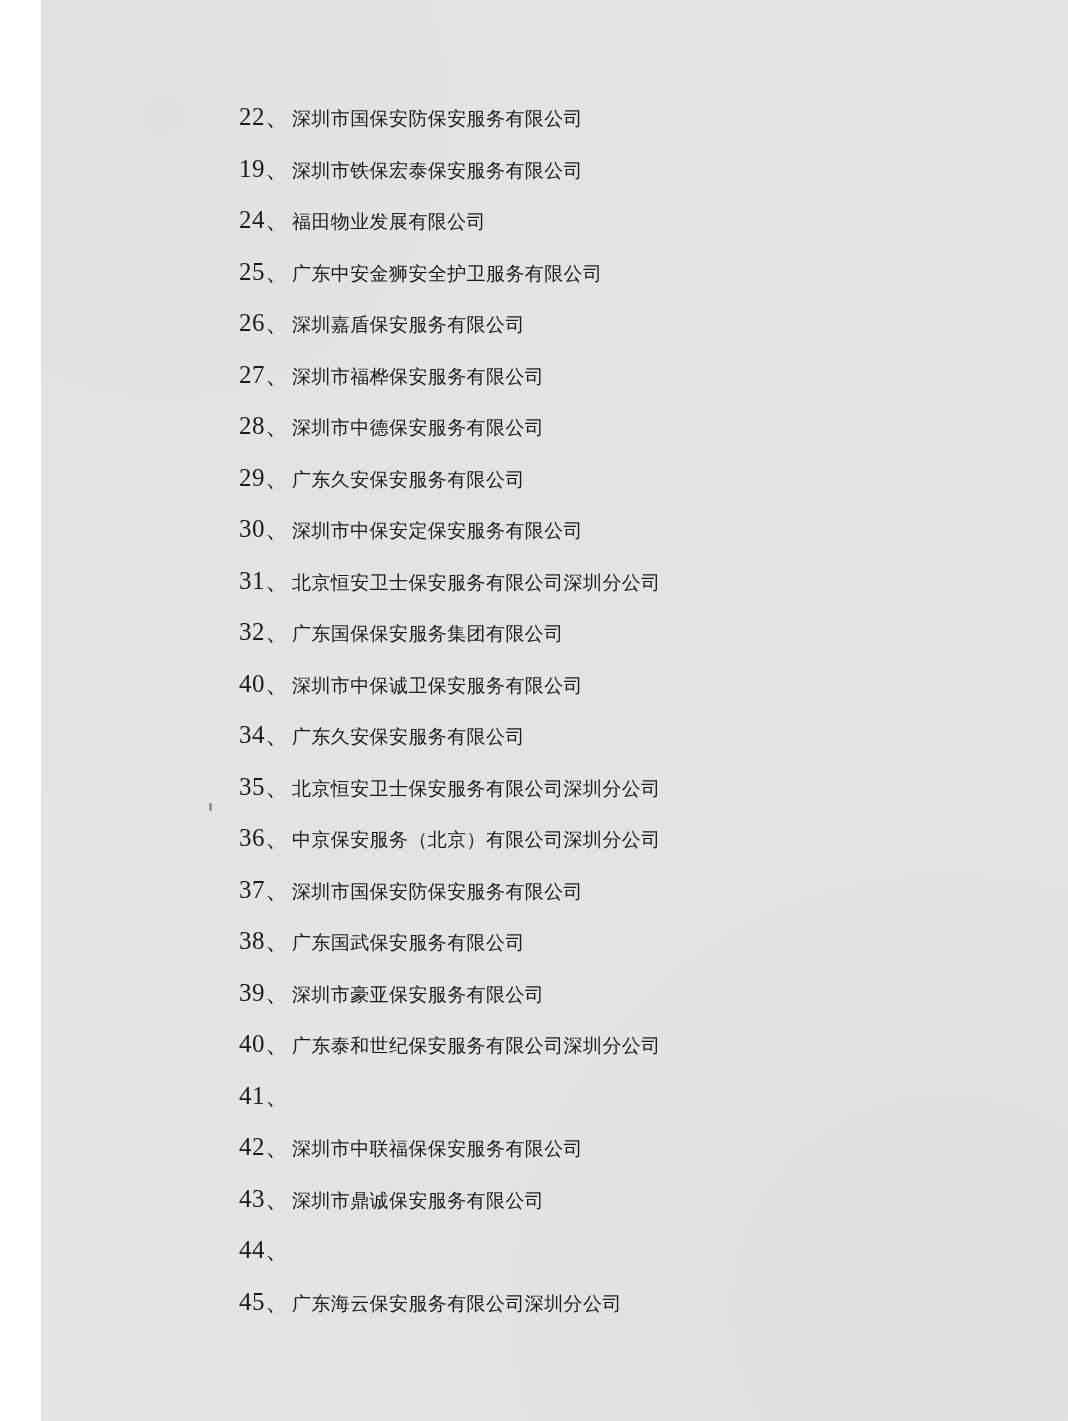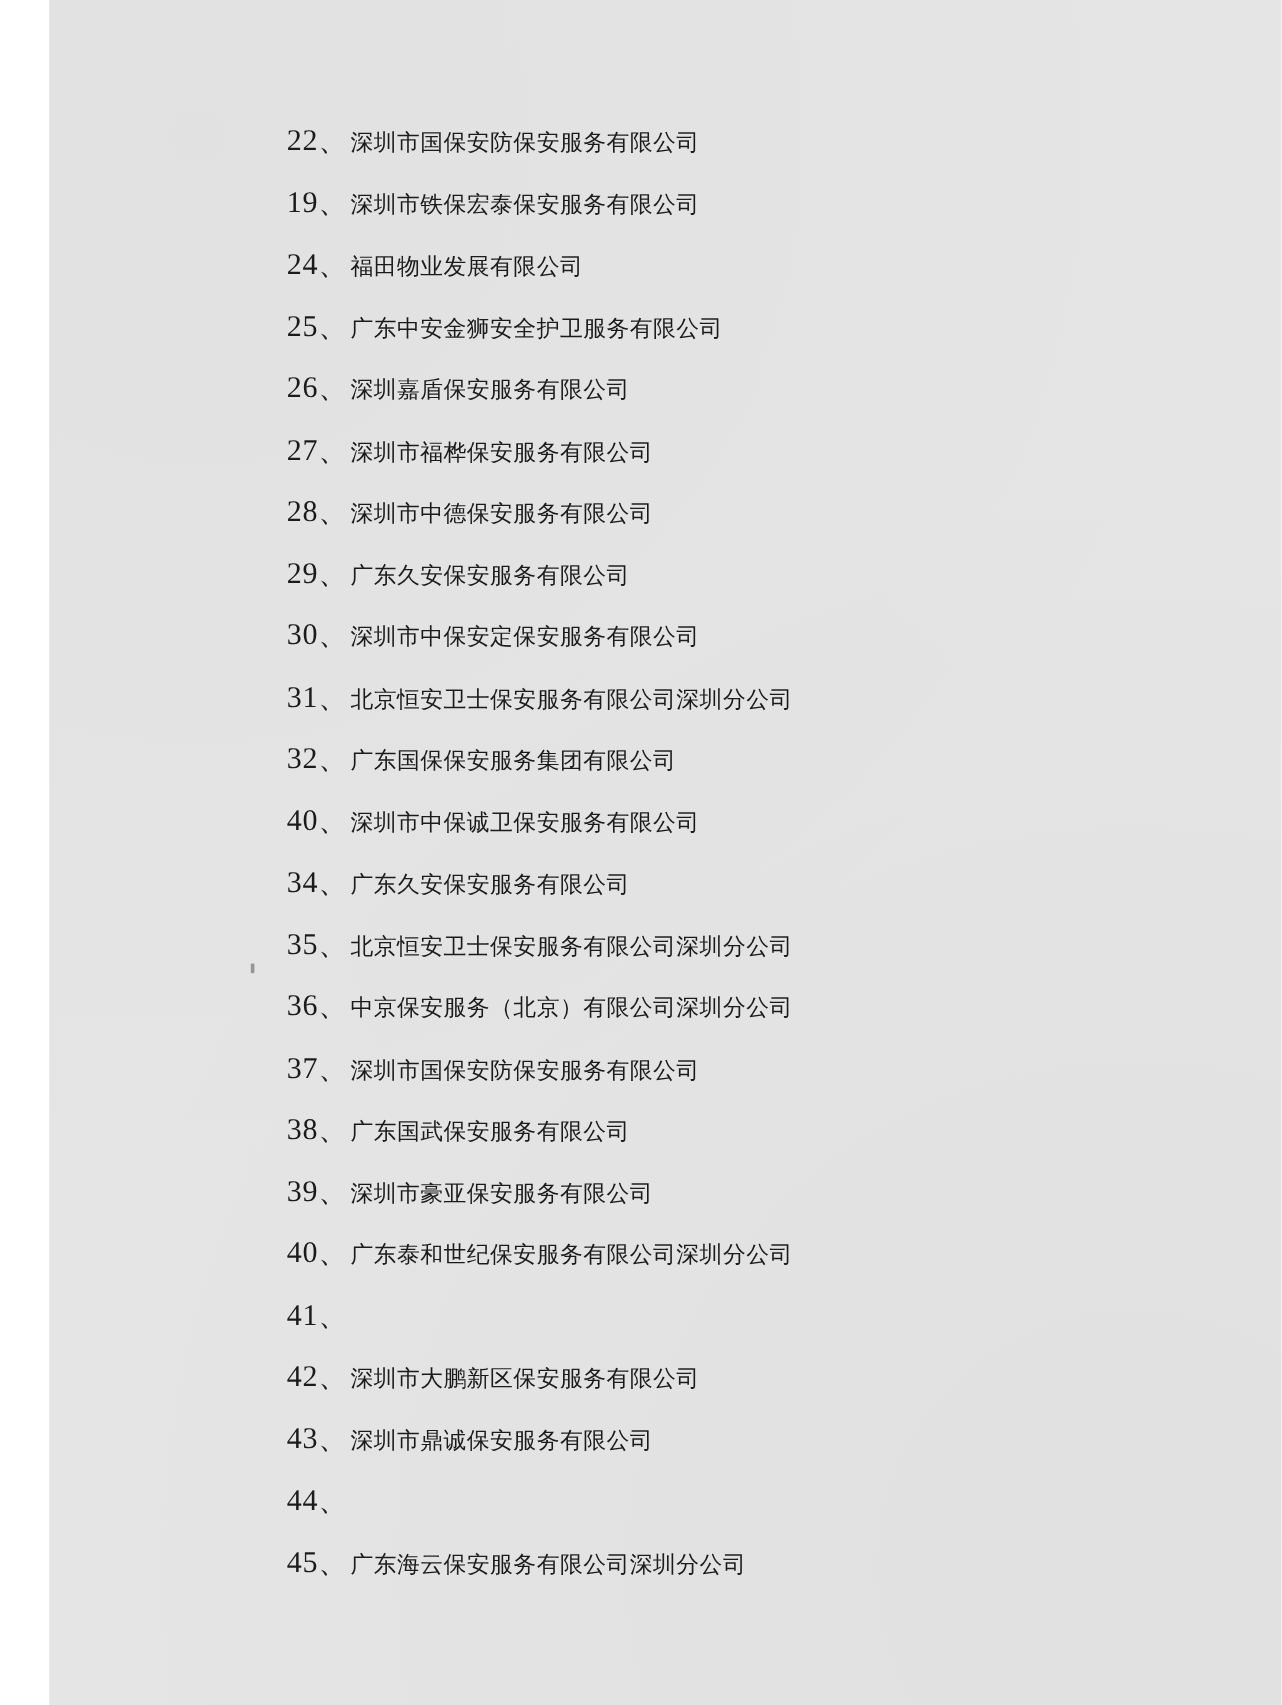--- a/index.html
+++ b/index.html
@@ -168,21 +168,21 @@
         <span class="sep">、</span>
         <span class="name">广东泰和世纪保安服务有限公司深圳分公司</span>
       </div>
       <div class="entry">
         <span class="num">41</span>
         <span class="sep">、</span>
       </div>
       <div class="entry">
         <span class="num">42</span>
         <span class="sep">、</span>
-        <span class="name">深圳市大鹏新区保安服务有限公司</span>
+        <span class="name">深圳市中联福保保安服务有限公司</span>
       </div>
       <div class="entry">
         <span class="num">43</span>
         <span class="sep">、</span>
         <span class="name">深圳市鼎诚保安服务有限公司</span>
       </div>
       <div class="entry">
         <span class="num">44</span>
         <span class="sep">、</span>
       </div>

